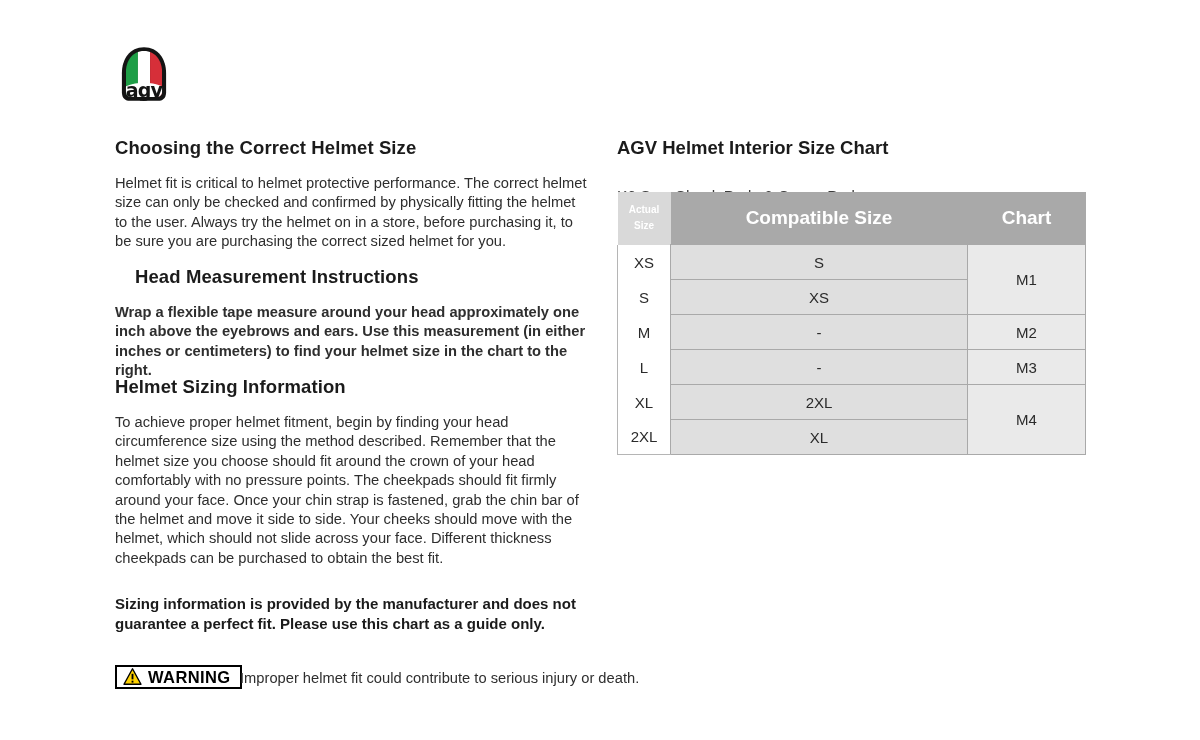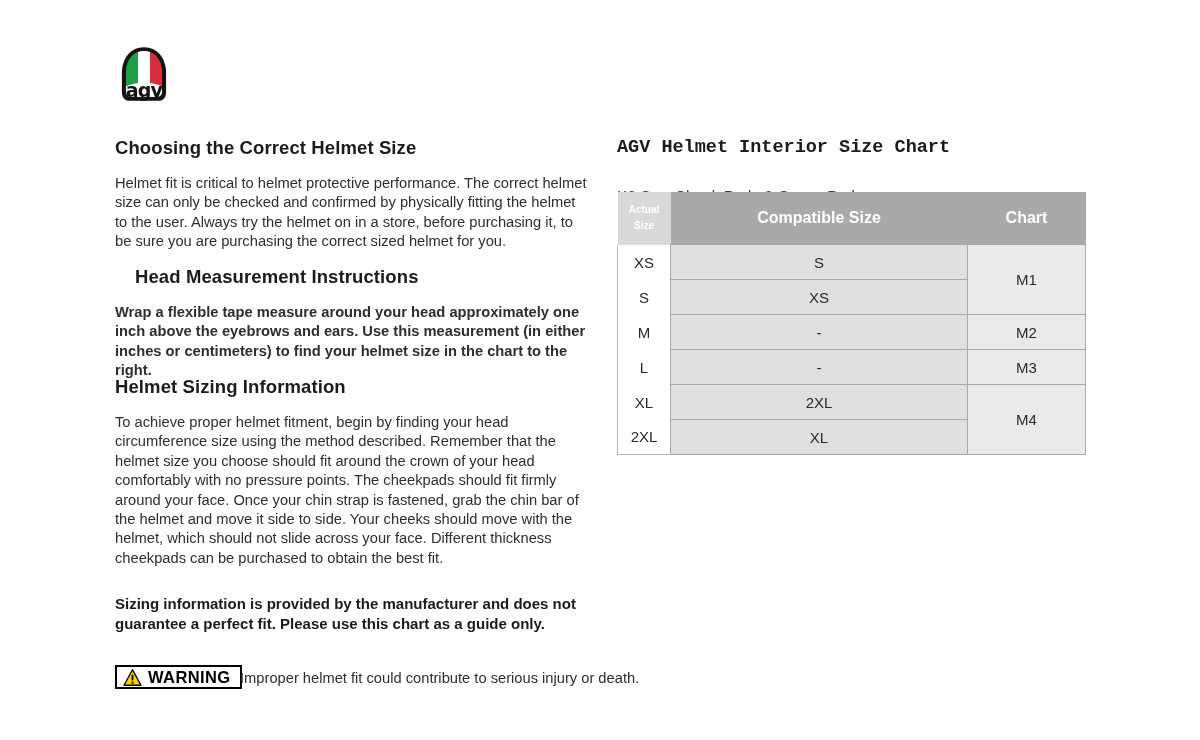--- a/index.html
+++ b/index.html
@@ -11,34 +11,34 @@
   .sec-heading{
     font-size:18.5px;font-weight:700;color:#1b1b1b;letter-spacing:.1px;
   }
   .sec-body{
     width:472px;font-size:14.7px;line-height:19.4px;color:#2e2e2e;
   }
   .disclaimer{
     width:470px;font-size:15px;line-height:20px;font-weight:700;color:#1b1b1b;
   }
   .warning-box{
-    display:inline-flex;align-items:center;gap:6px;
+    display:inline-flex;align-items:flex-start;gap:6px;
     border:2px solid #000;background:#fff;padding:1px 9px 1px 6px;height:24px;box-sizing:border-box;
   }
   .warning-label{font-size:16.5px;font-weight:700;color:#000;letter-spacing:.4px;}
   .warning-text{font-size:14.7px;color:#2e2e2e;}
   .chart-title{font-size:18.5px;font-weight:700;color:#1b1b1b;}
   .chart-subtitle{font-size:15.5px;color:#3c3c3c;}
   table.size-chart{
     border-collapse:collapse;table-layout:fixed;width:468px;font-size:15px;color:#2b2b2b;
   }
   table.size-chart th{
     height:52px;font-weight:700;color:#ffffff;text-align:center;padding:0;border:none;
   }
-  th.hdr-dark{background:#a9a9a9;font-size:16px;}
+  th.hdr-dark{background:#a9a9a9;font-size:19px;}
   th.hdr-light{background:#d9d9d9;font-size:10px;line-height:16px;}
   table.size-chart td{height:34px;padding:0;text-align:center;vertical-align:middle;}
   td.actual{
     background:#ffffff;text-align:left;padding-left:7px;border:none;
     border-left:1px solid #b5b5b5;
   }
   td.actual.last{border-bottom:1px solid #b5b5b5;}
   td.compat{background:#dfdfdf;border:1px solid #a9a9a9;}
   td.shell{background:#eaeaea;border:1px solid #a9a9a9;}
 </style>
@@ -77,21 +77,21 @@
   <div class="abs warning-box" style="left:115px;top:665px;">
     <svg width="19" height="17" viewBox="0 0 24 22">
       <path d="M12 1 L23 21 L1 21 Z" fill="#ffd200" stroke="#000" stroke-width="1.8" stroke-linejoin="round"></path>
       <rect x="10.8" y="7.5" width="2.4" height="7.2" fill="#000"></rect>
       <rect x="10.8" y="16.4" width="2.4" height="2.5" fill="#000"></rect>
     </svg>
     <span class="warning-label">WARNING</span>
   </div>
   <div class="abs warning-text" style="left:240px;top:670px;">Improper helmet fit could contribute to serious injury or death.</div>
 
-  <div class="abs chart-title" style="left:617px;top:137px;font-family:Liberation Mono, monospace;">AGV Helmet Interior Size Chart</div>
+  <div class="abs chart-title" style="left:617px;top:137px;">AGV Helmet Interior Size Chart</div>
   <div class="abs chart-subtitle" style="left:617px;top:159px;margin-top:28px;">K6 S — Cheek Pads &amp; Crown Pad</div>
 
   <div class="abs" style="left:617px;top:192px;">
     <table class="size-chart">
       <colgroup>
           <col style="width:53px">
           <col style="width:297px">
           <col style="width:118px">
         </colgroup>
       <thead>

